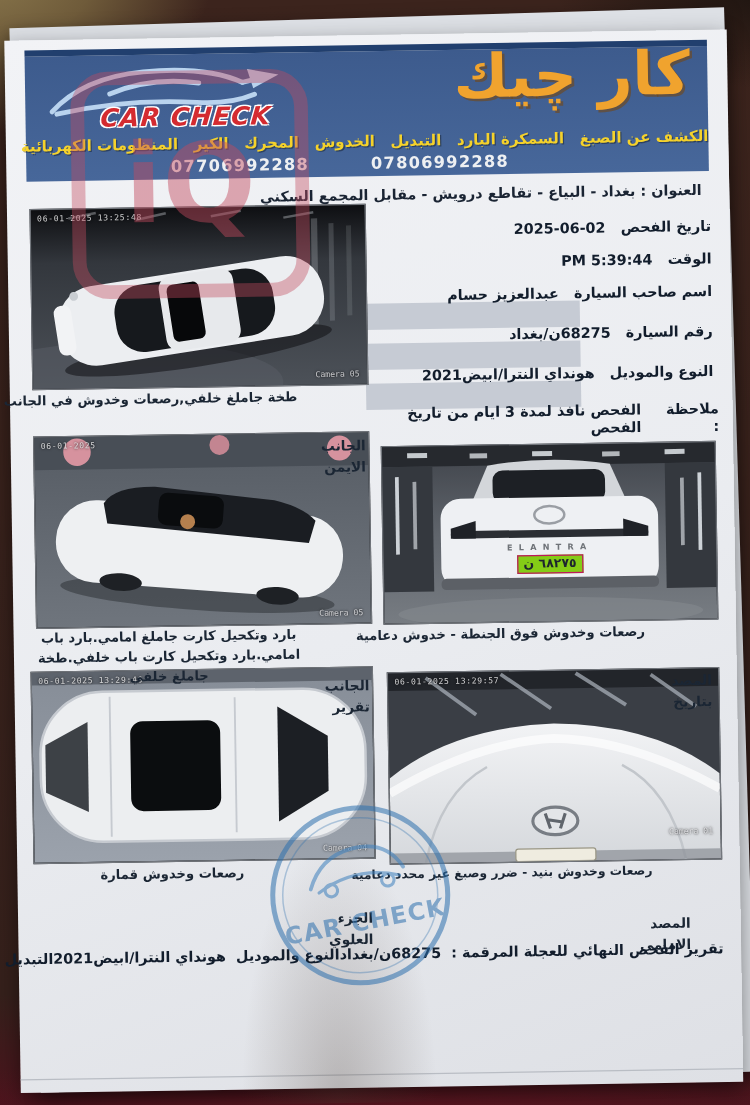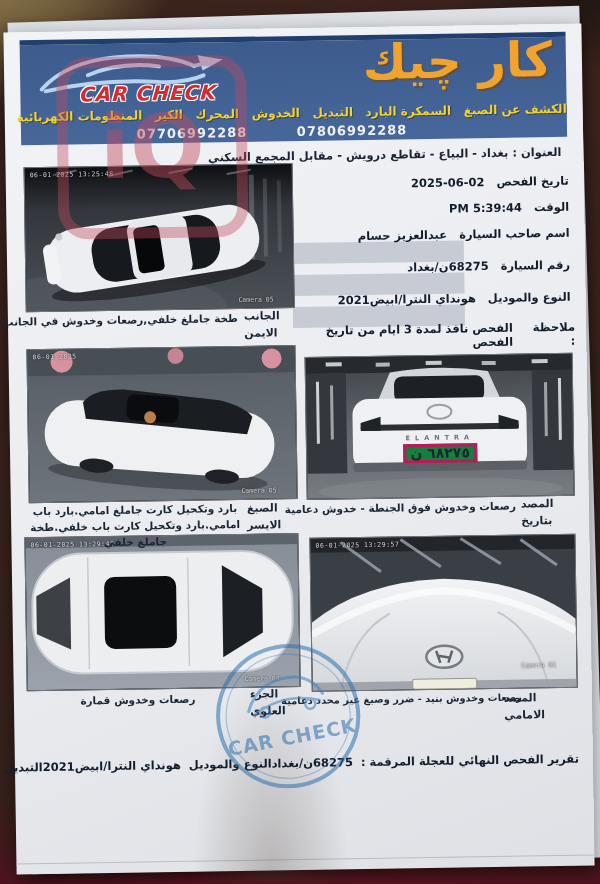--- a/index.html
+++ b/index.html
@@ -52,33 +52,33 @@
   .gbox{position:absolute;left:0;top:13px;width:172px;height:21px;background:#c6cbd4;z-index:0;}
   .frow span{position:relative;z-index:1;}
   .note{position:absolute;left:285px;top:296px;width:282px;direction:rtl;display:flex;gap:14px;
     font-weight:bold;font-size:11.5px;color:#121d2c;}
 
   
   .photo{position:absolute;border:1px solid #73777d;background:#2a2d32;z-index:2;}
   .photo svg{display:block;width:100%;height:100%;}
   .ts{position:absolute;top:3px;left:5px;font-family:"DejaVu Sans Mono",monospace;font-size:6.5px;
     color:rgba(238,238,240,.85);letter-spacing:.5px;text-shadow:0 0 2px #000;}
-  .cam{position:absolute;bottom:4px;right:20px;font-family:"DejaVu Sans Mono",monospace;font-size:6.5px;
+  .cam{position:absolute;bottom:4px;right:6px;font-family:"DejaVu Sans Mono",monospace;font-size:6.5px;
     color:rgba(238,238,240,.8);text-shadow:0 0 2px #000;}
   .trunk-badge{position:absolute;left:0;right:0;top:78px;text-align:center;font-size:6.5px;
     letter-spacing:5px;color:#6f7378;font-weight:bold;}
-  .plate{position:absolute;left:50%;top:88px;transform:translateX(-50%);background:#15803d;
-    border:3px solid #be185d;color:#1d252e;font-weight:bold;font-size:14px;padding:0 4px;
+  .plate{position:absolute;left:50%;top:88px;transform:translateX(-50%);background:#84cc16;
+    border:1px solid #be185d;color:#1d252e;font-weight:bold;font-size:10px;padding:0 4px;
     line-height:13px;white-space:nowrap;}
 
   .caption{position:absolute;font-weight:bold;font-size:10.5px;color:#1b2634;direction:rtl;
     text-align:center;line-height:1.5;z-index:3;}
   .caption.nowrap{white-space:nowrap;}
   .plabel{position:absolute;width:48px;font-weight:bold;font-size:11px;color:#1b2634;direction:rtl;
-    text-align:left;line-height:1.5;z-index:3;}
+    text-align:right;line-height:1.5;z-index:3;margin-top:41px;}
 
   
   .stamp{position:absolute;left:198px;top:612px;width:152px;height:152px;z-index:7;pointer-events:none;}
 
   
   .footer{position:absolute;left:26px;right:14px;top:728px;direction:rtl;display:flex;
     justify-content:space-between;font-weight:bold;font-size:11.5px;color:#121d2c;z-index:4;}
   .footer .seg{display:flex;gap:8px;white-space:nowrap;}
 </style>
 </head>
@@ -202,21 +202,21 @@
           <rect x="96" y="48" width="52" height="26" rx="7" fill="#0a0c0e"></rect>
           <circle cx="120" cy="70" r="6" fill="#b5804e"></circle>
           <ellipse cx="70" cy="122" rx="17" ry="7" fill="#1e2125"></ellipse>
           <ellipse cx="196" cy="124" rx="17" ry="7" fill="#1e2125"></ellipse>
         </g>
       </svg>
       <span class="ts">06-01-2025</span>
       <span class="cam">Camera 05</span>
     </div>
     <div class="caption" style="left:18px;top:472px;width:212px;">بارد وتكحيل كارت جاملغ امامي.بارد باب امامي.بارد وتكحيل كارت باب خلفي.طخة جاملغ خلفي</div>
-    <div class="plabel" style="left:236px;top:472px;">الصبغ الايسر</div>
+    <div class="plabel" style="left:236px;top:472px;">الجانب تقرير</div>
 
     <div class="photo" style="left:13px;top:505px;width:272px;height:152px;">
       <svg viewBox="0 0 272 152" preserveAspectRatio="none">
         <defs>
             <linearGradient id="g3" x1="0" y1="0" x2="0" y2="1">
           <stop offset="0" stop-color="#868d97"></stop>
               <stop offset="1" stop-color="#9ba2ac"></stop>
         </linearGradient>
           </defs>
         <rect width="272" height="152" fill="url(#g3)"></rect>

